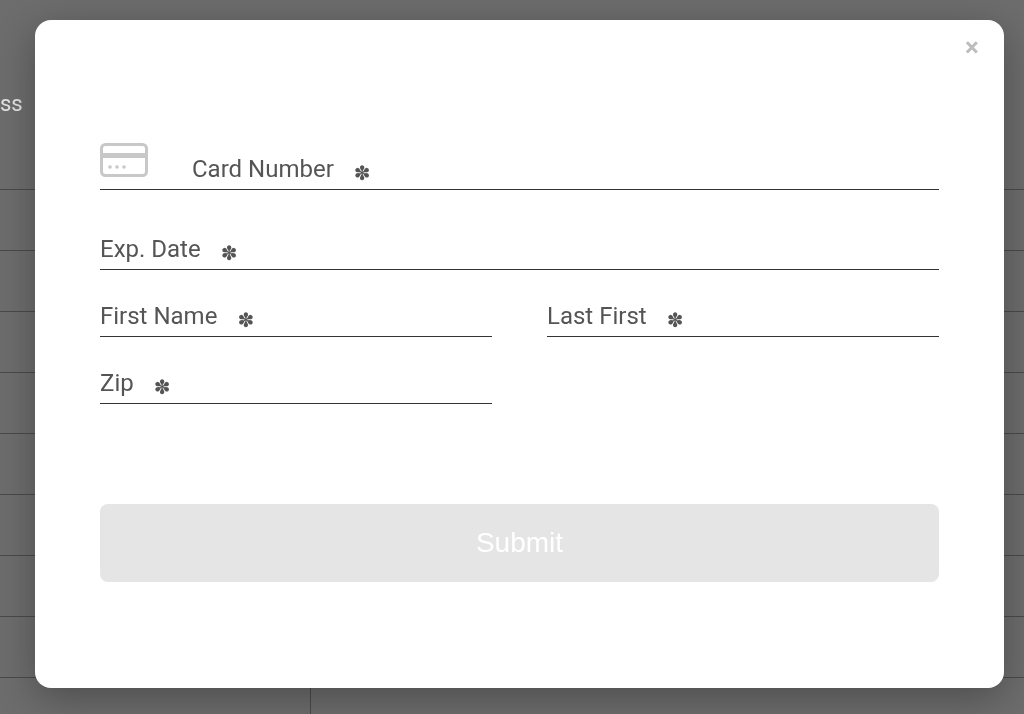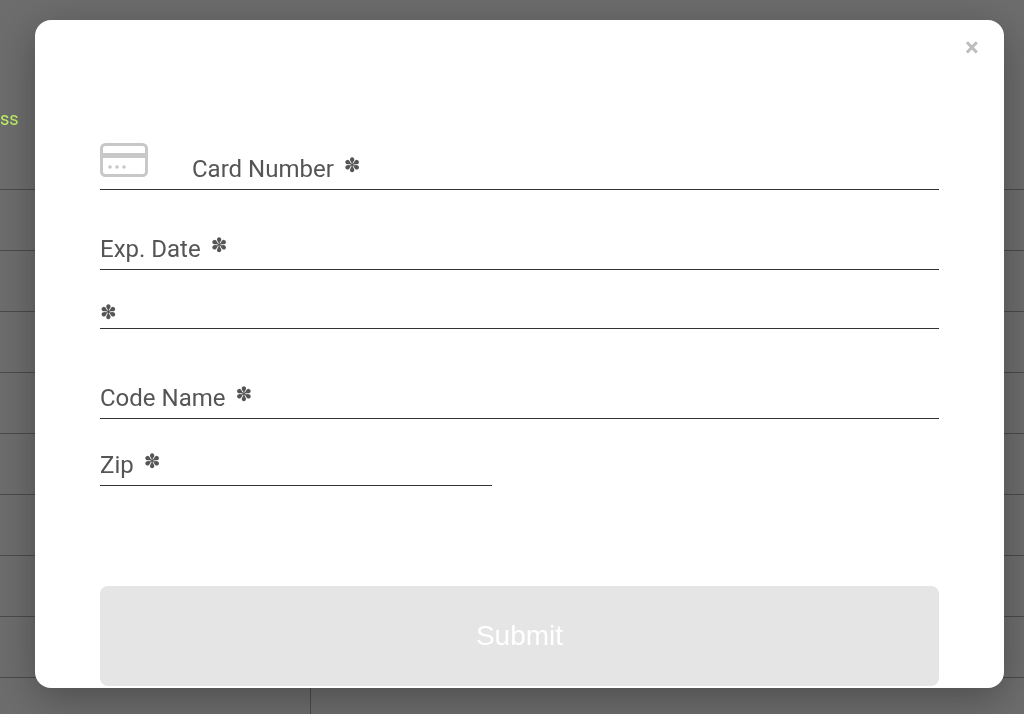--- a/index.html
+++ b/index.html
@@ -33,24 +33,24 @@
     .bg-split {
       position: absolute;
       left: 310px;
       top: 685px;
       bottom: 0;
       width: 1px;
       background: #4a4a4a;
     }
     .bg-text {
       position: absolute;
-      top: 108px;
+      top: 91px;
       left: 0;
-      color: #bef264;
-      font-size: 18px;
+      color: #e5e5e5;
+      font-size: 22px;
     }
     .modal {
       position: absolute;
       top: 20px;
       left: 35px;
       right: 20px;
       height: 668px;
       background: #ffffff;
       border-radius: 16px;
       box-shadow: 0 10px 40px rgba(0,0,0,0.3);
@@ -82,48 +82,47 @@
     .card-icon {
       margin-right: 44px;
       color: #c8c8c8;
       flex-shrink: 0;
       padding-bottom: 2px;
     }
     .field-label {
       font-size: 24px;
       color: #555;
       display: flex;
-      align-items: flex-start;
-      gap: 10px;
+      align-items: flex-end;
+      gap: 20px;
     }
     .required-star {
       font-size: 20px;
       color: #555;
       line-height: 1;
     }
     .two-col {
       display: flex;
       gap: 55px;
       margin-bottom: 32px;
-      flex-direction: column;
     }
     .field {
       flex: 1;
       border-bottom: 1px solid #333;
       padding-bottom: 6px;
     }
     .field-half {
       width: calc(50% - 27.5px);
       border-bottom: 1px solid #333;
       padding-bottom: 6px;
       margin-bottom: 40px;
     }
     .submit-btn {
       width: 100%;
-      height: 100px;
+      height: 78px;
       background: #e5e5e5;
       border: none;
       border-radius: 8px;
       font-size: 28px;
       color: #ffffff;
       cursor: pointer;
       margin-top: 60px;
     }
   </style>
 </head>
@@ -169,26 +168,27 @@
         <span class="field-label">
           <span>Exp. Date</span>
           <span class="required-star">✽</span>
         </span>
       </div>
     </div>
 
     <div class="two-col">
       <div class="field">
         <span class="field-label">
+          <span>First Name</span>
           <span class="required-star">✽</span>
         </span>
       </div>
       <div class="field">
         <span class="field-label">
-          <span>Code Name</span>
+          <span>Last First</span>
           <span class="required-star">✽</span>
         </span>
       </div>
     </div>
 
     <div class="field-half">
       <span class="field-label">
         <span>Zip</span>
         <span class="required-star">✽</span>
       </span>

